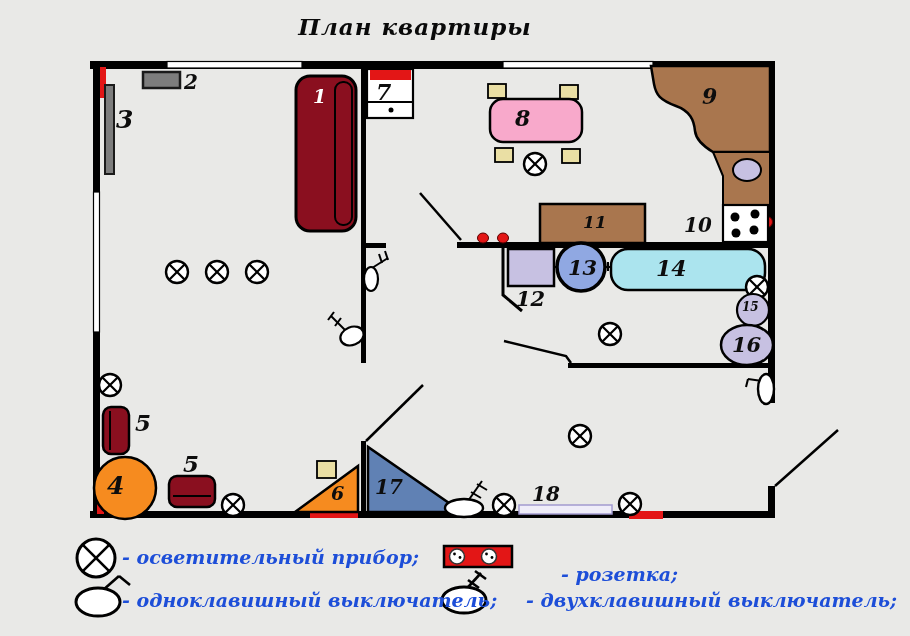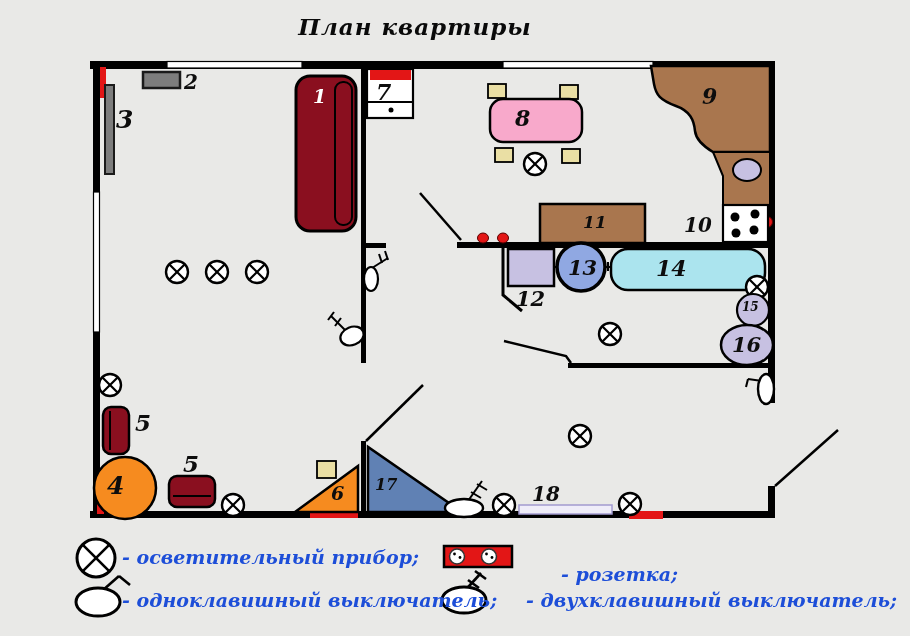--- a/index.html
+++ b/index.html
@@ -209,21 +209,21 @@
   <div class="lbl" style="left:376px;top:81px;font-size:22px;">7</div>
   <div class="lbl" style="left:515px;top:107px;font-size:22px;">8</div>
   <div class="lbl" style="left:702px;top:85px;font-size:22px;">9</div>
   <div class="lbl" style="left:684px;top:215px;font-size:20px;">10</div>
   <div class="lbl" style="left:583px;top:214px;font-size:17px;">11</div>
   <div class="lbl" style="left:516px;top:257px;font-size:21px;margin-top:31px;">12</div>
   <div class="lbl" style="left:568px;top:257px;font-size:21px;">13</div>
   <div class="lbl" style="left:656px;top:257px;font-size:22px;">14</div>
   <div class="lbl" style="left:742px;top:301px;font-size:12px;">15</div>
   <div class="lbl" style="left:732px;top:334px;font-size:21px;">16</div>
-  <div class="lbl" style="left:375px;top:477px;font-size:16px;">17</div>
+  <div class="lbl" style="left:375px;top:477px;font-size:20px;">17</div>
   <div class="lbl" style="left:532px;top:484px;font-size:20px;">18</div>
 
   <div class="legend-text" style="left:122px;top:546px;">- осветительный прибор;</div>
   <div class="legend-text" style="left:122px;top:589px;">- одноклавишный выключатель;</div>
   <div class="legend-text" style="left:526px;top:563px;margin-left:35px;">- розетка;</div>
   <div class="legend-text" style="left:526px;top:589px;">- двухклавишный выключатель;</div>
 
 </div>
 
 </body></html>

